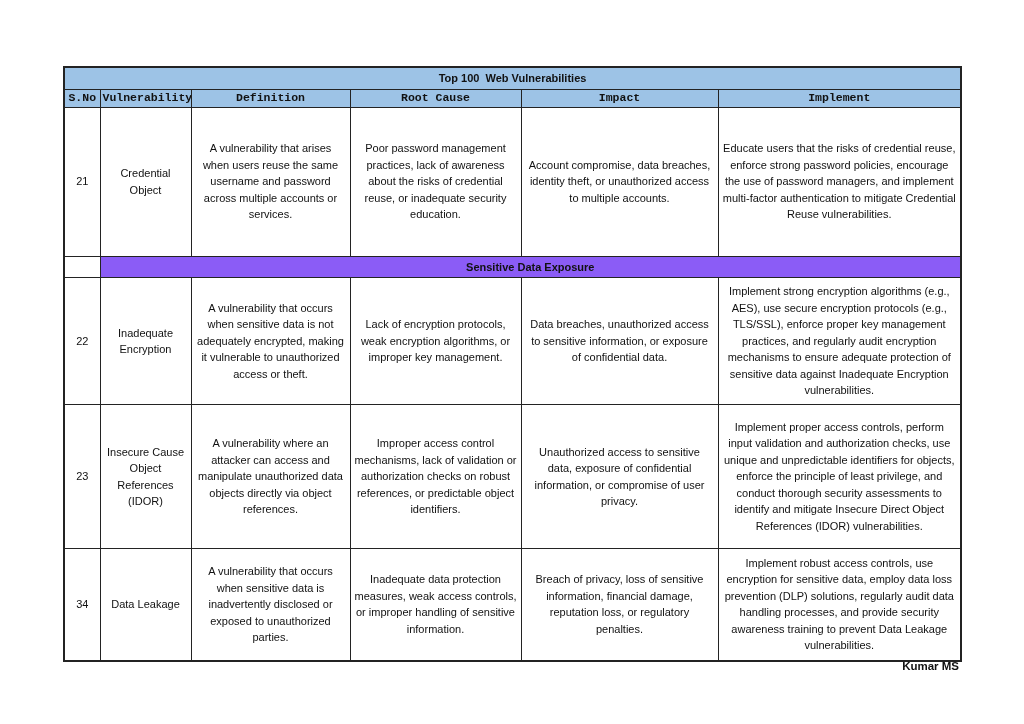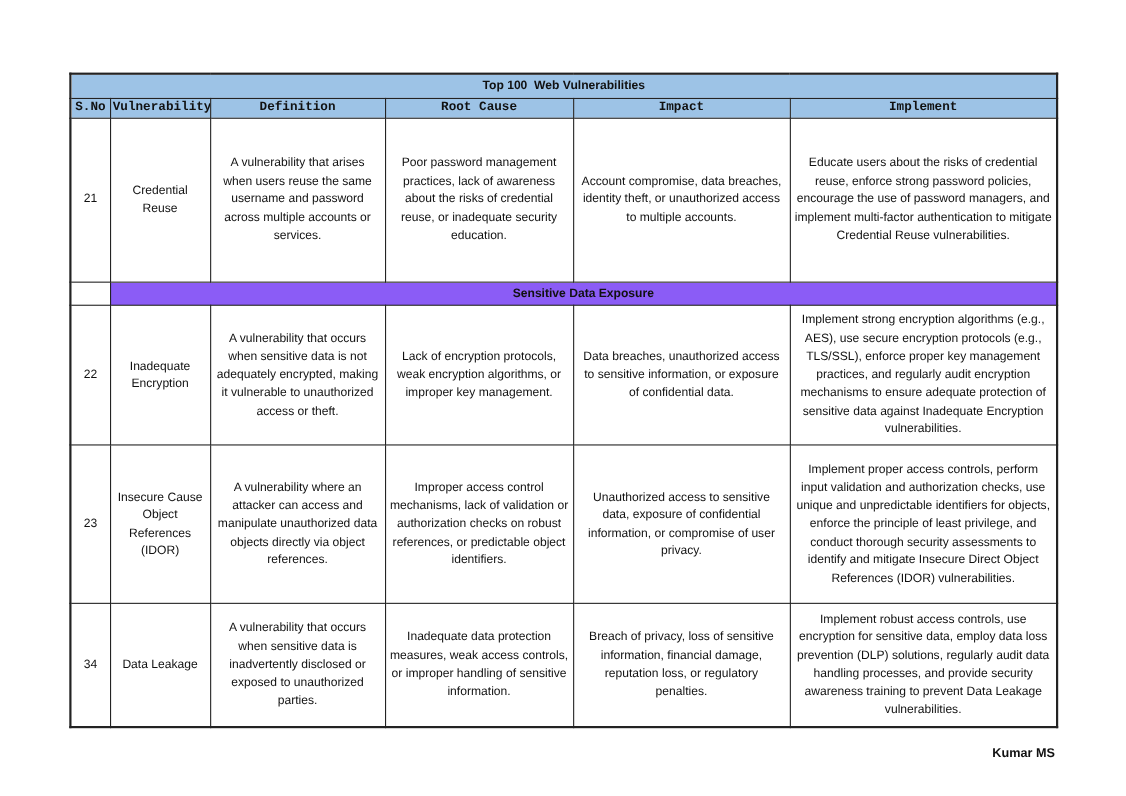--- a/index.html
+++ b/index.html
@@ -57,21 +57,21 @@
   }
   tr.h-title   { height: 20px; }
   tr.h-cols    { height: 18px; font-family: Liberation Mono, monospace; }
   tr.h-r21     { height: 149px; }
   tr.h-section { height: 15px; }
   tr.h-r22     { height: 127px; }
   tr.h-r23     { height: 144px; }
   tr.h-r24     { height: 112px; }
   .footer-credit {
     position: absolute;
-    top: 679px;
+    top: 660px;
     right: 65px;
     font-weight: bold;
     font-size: 11.5px;
     color: #111111;
   }
 </style>
 </head>
 <body>
 
 <div class="page">
@@ -94,25 +94,25 @@
         <th>Vulnerability</th>
         <th>Definition</th>
         <th>Root Cause</th>
         <th>Impact</th>
         <th>Implement</th>
       </tr>
     </thead>
     <tbody>
       <tr class="h-r21">
         <td>21</td>
-        <td>Credential Reuse</td>
+        <td>Credential Object</td>
         <td>A vulnerability that arises when users reuse the same username and password across multiple accounts or services.</td>
         <td>Poor password management practices, lack of awareness about the risks of credential reuse, or inadequate security education.</td>
         <td>Account compromise, data breaches, identity theft, or unauthorized access to multiple accounts.</td>
-        <td>Educate users about the risks of credential reuse, enforce strong password policies, encourage the use of password managers, and implement multi-factor authentication to mitigate Credential Reuse vulnerabilities.</td>
+        <td>Educate users that the risks of credential reuse, enforce strong password policies, encourage the use of password managers, and implement multi-factor authentication to mitigate Credential Reuse vulnerabilities.</td>
       </tr>
       <tr class="h-section">
         <td></td>
         <td colspan="5" class="section-cell">Sensitive Data Exposure</td>
       </tr>
       <tr class="h-r22">
         <td>22</td>
         <td>Inadequate Encryption</td>
         <td>A vulnerability that occurs when sensitive data is not adequately encrypted, making it vulnerable to unauthorized access or theft.</td>
         <td>Lack of encryption protocols, weak encryption algorithms, or improper key management.</td>

